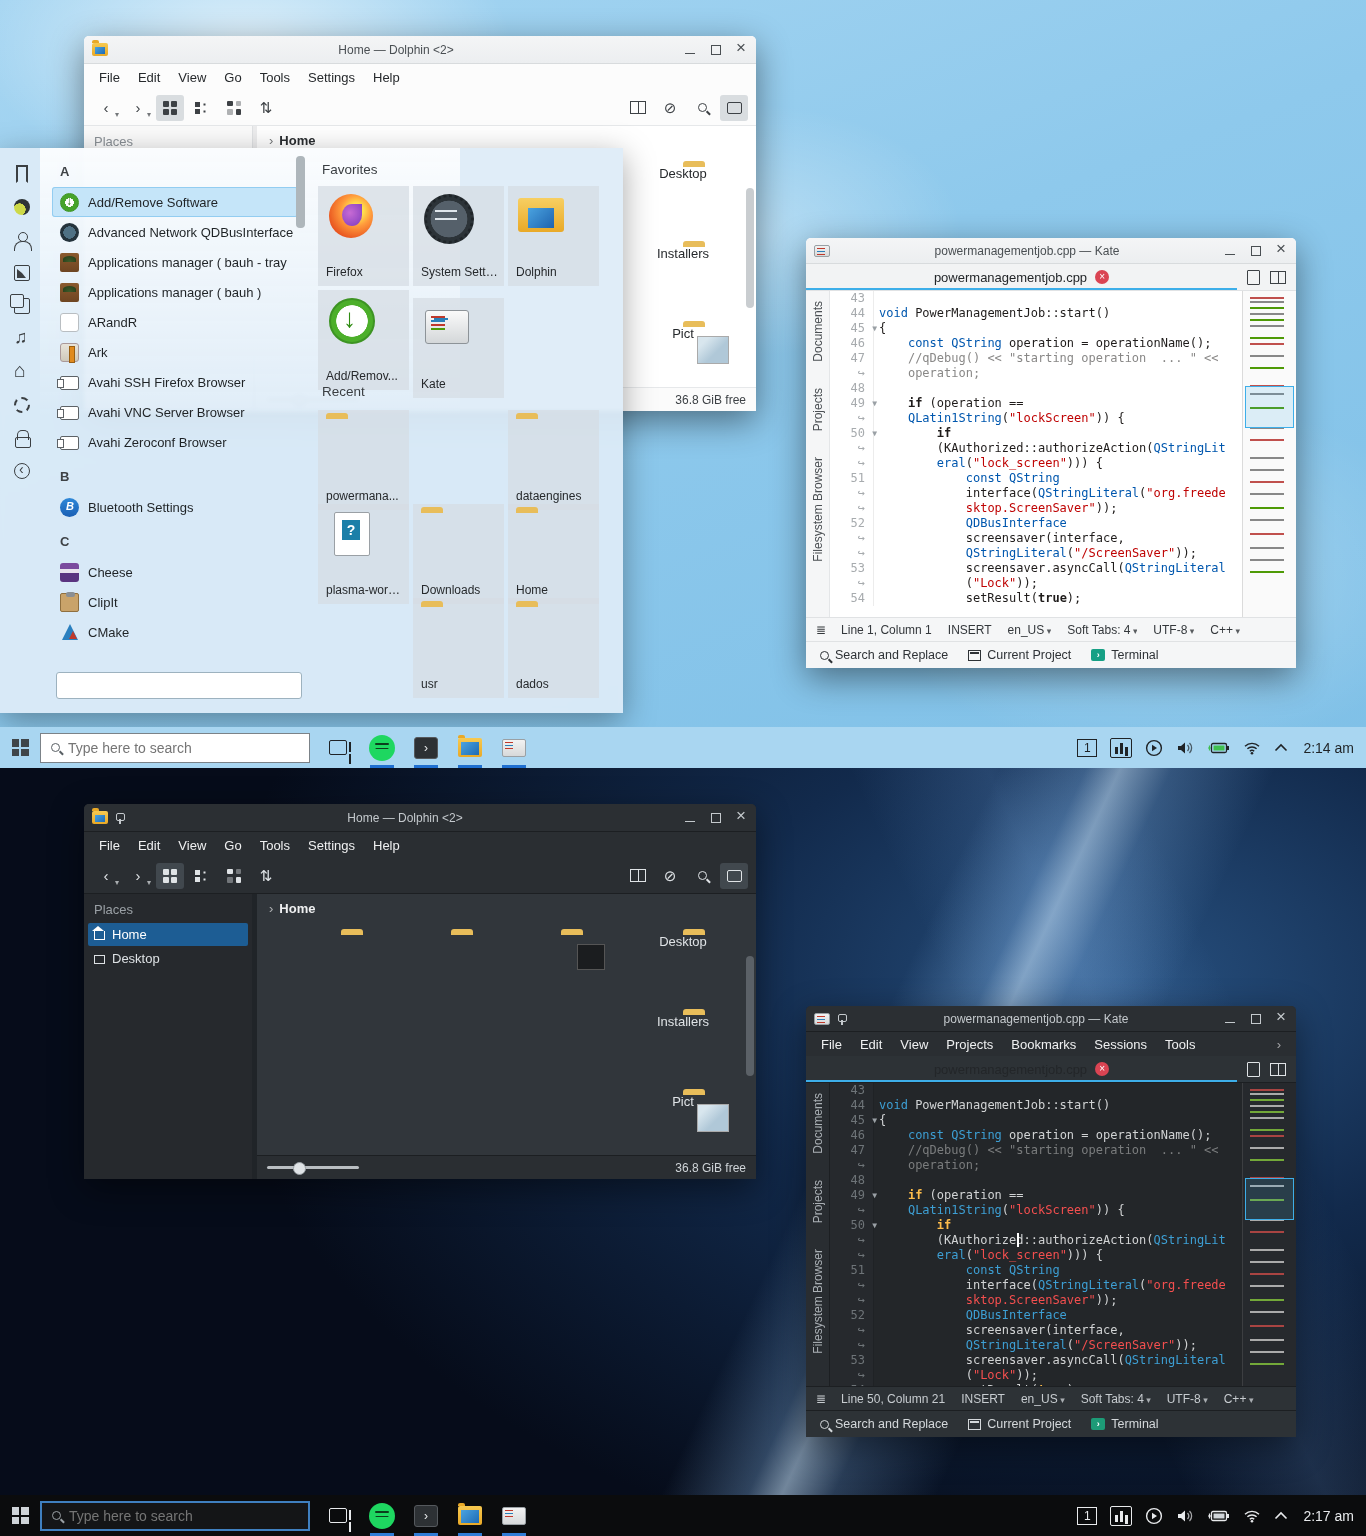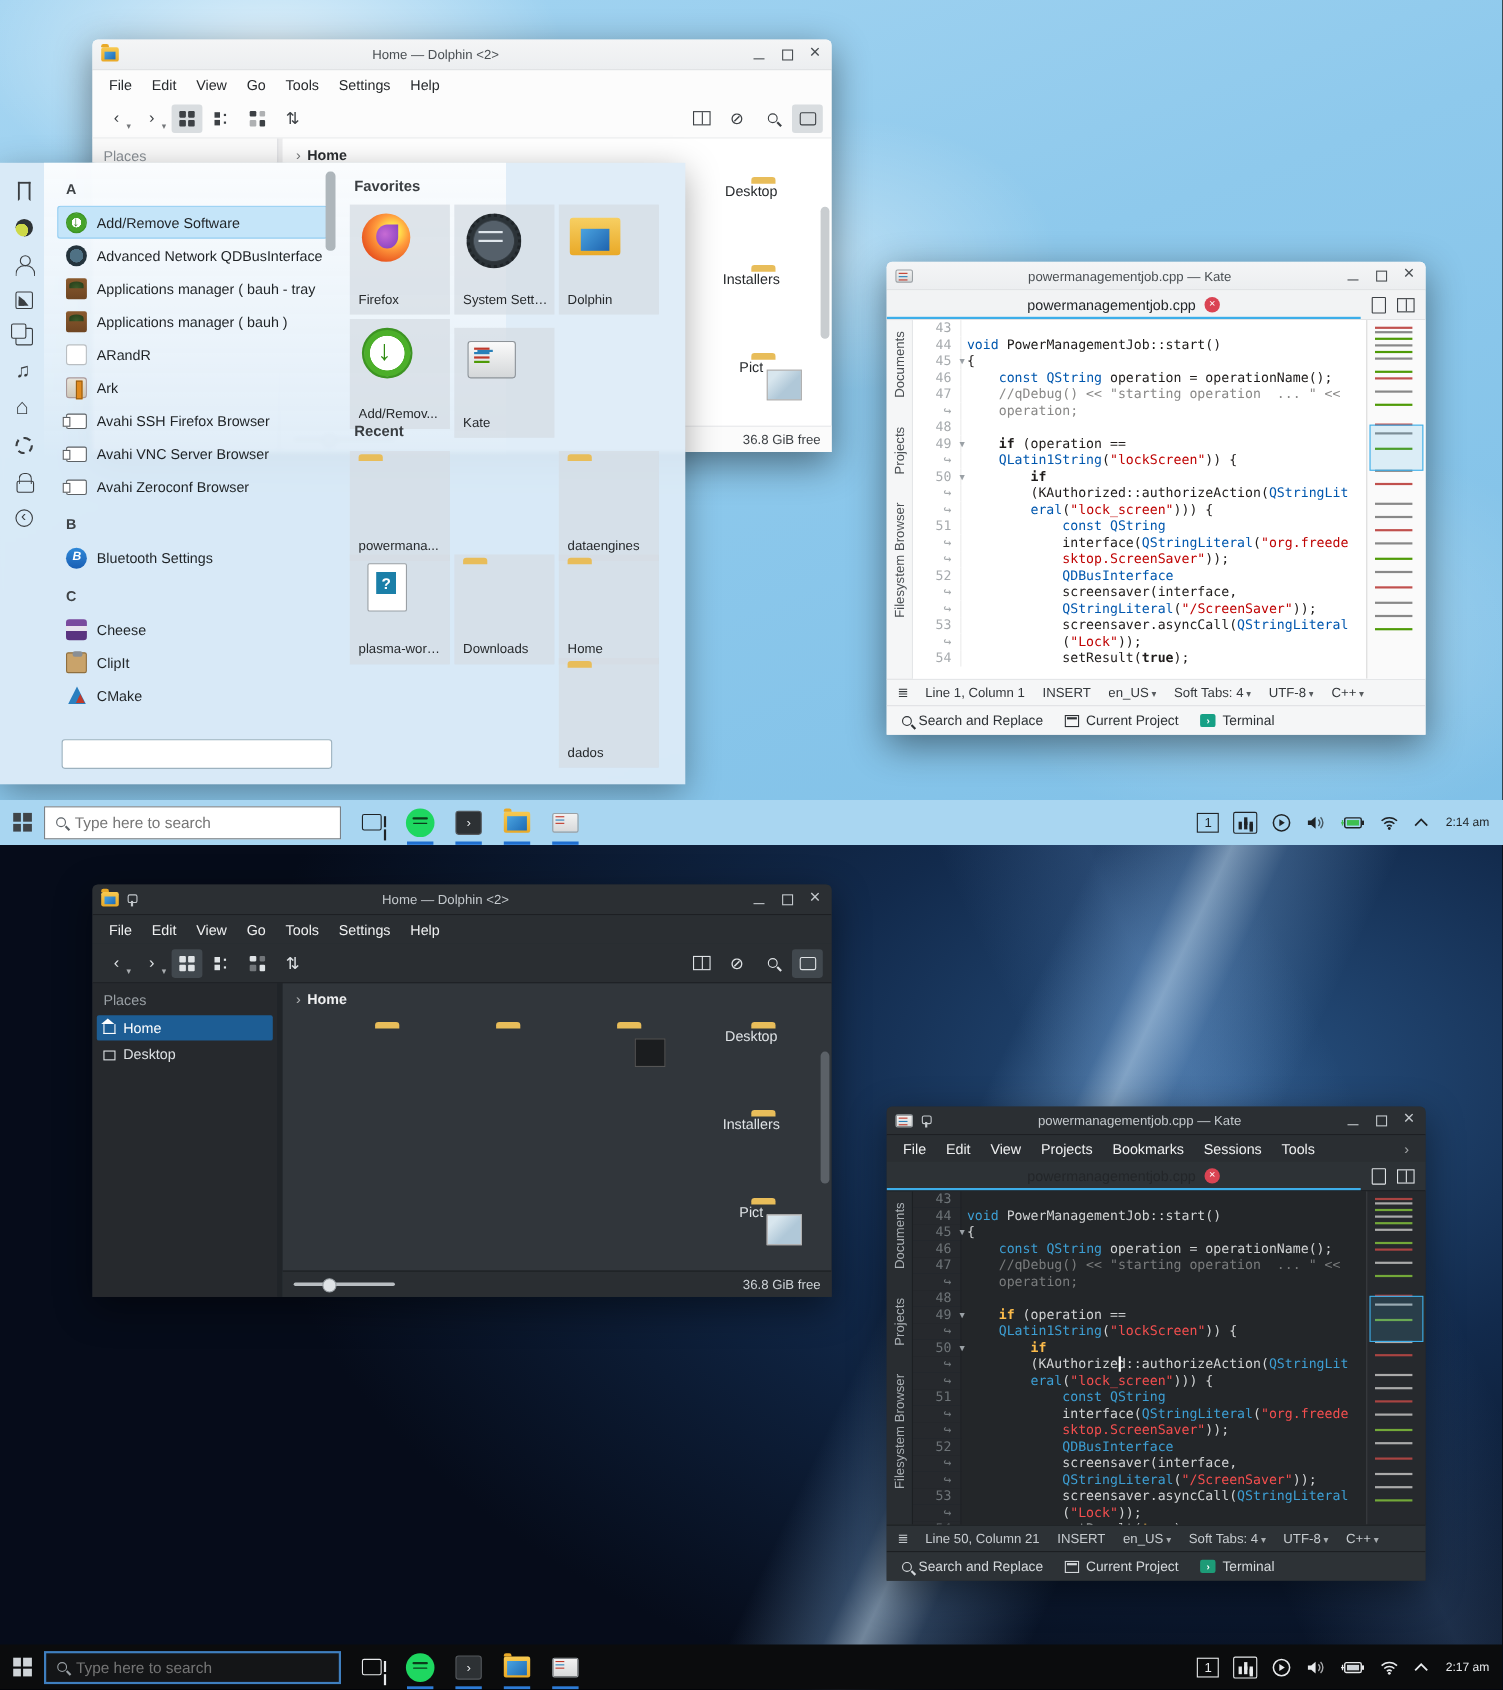--- a/index.html
+++ b/index.html
@@ -178,21 +178,21 @@
 [data-icon="bluetooth"] .ai{border-radius:50%;background:linear-gradient(#2f88d8,#1a5fb4)}
 [data-icon="bluetooth"] .ai::before{content:"B";position:absolute;left:6px;top:2px;font-size:11px;color:#fff;font-style:italic;font-weight:bold}
 [data-icon="cheese"] .ai{background:linear-gradient(#7a4a9e 30%,#e8e3ee 30% 55%,#5a3480 55%);border-radius:3px}
 [data-icon="clipit"] .ai{background:#c9a36a;border-radius:2px;border:1px solid #8f6f3f}
 [data-icon="clipit"] .ai::before{content:"";position:absolute;left:5px;top:-2px;width:9px;height:5px;background:#8a8f94;border-radius:2px}
 [data-icon="cmake"] .ai::before{content:"";position:absolute;left:2px;top:1px;border-left:8px solid transparent;border-right:8px solid transparent;border-bottom:16px solid #2a7fbf}
 [data-icon="cmake"] .ai::after{content:"";position:absolute;left:9px;top:8px;border-left:4px solid transparent;border-right:4px solid transparent;border-bottom:8px solid #c0392b}
 .lsearch{position:absolute;left:56px;bottom:14px;width:246px;height:27px;background:#fff;border:1px solid #9db2bf;border-radius:3px;padding:0 8px;font-size:13px;color:#333}
 .lscroll{position:absolute;left:296px;top:8px;width:9px;height:72px;background:#aeb6bb;border-radius:4px}
 .fav-area{position:absolute;left:318px;top:0;right:6px;bottom:0;color:#2e3236}
-.sect{font-weight:bold;font-size:13.5px;color:#3a3e42}
+.sect{font-weight:normal;font-size:13.5px;color:#3a3e42}
 .tile{position:absolute;width:91px;height:100px;background:rgba(213,221,227,.72);padding:8px;font-size:12px;color:#26292c}
 .tile .tlabel{position:absolute;left:8px;right:6px;bottom:7px;overflow:hidden;text-overflow:ellipsis;white-space:nowrap}
 .tico{width:50px;height:44px;margin:6px auto 0;position:relative}
 .tico .folder{width:46px;height:36px}
 [data-icon="firefox"] .tico::before,[data-icon="firefox2"] .tico::before{content:"";position:absolute;left:3px;top:0;width:44px;height:44px;border-radius:50%;background:radial-gradient(circle at 62% 38%,#ffe14d 0 18%,#ff9a3c 40%,#e8541f 75%,#b5301a 100%)}
 [data-icon="firefox"] .tico::after{content:"";position:absolute;left:16px;top:10px;width:20px;height:22px;border-radius:50% 0 50% 50%;background:radial-gradient(circle at 40% 40%,#c76bd4,#7d3bbd)}
 [data-icon="systemsettings"] .tico::before{content:"";position:absolute;left:3px;top:0;width:44px;height:44px;border-radius:50%;background:radial-gradient(circle,#55606a 0 58%,#2c3338 60%);border:3px dotted #1f2428}
 [data-icon="systemsettings"] .tico::after{content:"";position:absolute;left:14px;top:16px;width:22px;height:2px;background:#dfe6ec;box-shadow:0 8px 0 #dfe6ec,16px 3px 0 -5px #4fc3f7,2px 11px 0 -5px #4fc3f7}
 [data-icon="dolphin-big"] .tico::before{content:"";position:absolute;left:2px;top:4px;width:46px;height:34px;background:linear-gradient(#f7cf62,#e9a927);border-radius:3px}
 [data-icon="dolphin-big"] .tico::after{content:"";position:absolute;left:12px;top:14px;width:26px;height:20px;background:linear-gradient(135deg,#4aa3e0,#1e63ae)}
@@ -221,21 +221,21 @@
 .i-taskview{width:18px;height:15px;border:1.7px solid currentColor;border-radius:2px;position:relative}
 .i-taskview::after{content:"";position:absolute;right:-5px;top:1px;width:1.7px;height:10px;background:currentColor;box-shadow:0 12px 0 currentColor}
 .i-spotify{width:26px;height:26px;border-radius:50%;background:#1ed760;position:relative}
 .i-spotify::after{content:"";position:absolute;left:6px;top:8px;width:14px;height:2.6px;border-radius:2px;background:#0b3d1c;box-shadow:0 4.5px 0 -.5px #0b3d1c,0 9px 0 -1px #0b3d1c}
 .i-konsole{width:24px;height:22px;background:#2d3134;border:1px solid #55595d;border-radius:3px;color:#e8eaec;font-size:12px;line-height:20px;text-align:center}
 .tray{margin-left:auto;display:flex;align-items:center;gap:13px;padding-right:12px;height:100%;font-size:13.5px}
 .tray .pager{width:20px;height:18px;border:1.4px solid currentColor;text-align:center;line-height:16px;font-size:12px}
 .tray .eq{width:22px;height:20px;border:1.4px solid currentColor;border-radius:2px;position:relative}
 .tray .eq::after{content:"";position:absolute;left:4px;bottom:3px;width:2.5px;height:7px;background:currentColor;box-shadow:5px 0 0 currentColor,5px -4px 0 currentColor,10px 0 0 currentColor,10px 2px 0 currentColor}
 .tray svg{display:block}
-.clock{font-size:11px;margin-left:2px}
+.clock{font-size:14px;margin-left:2px}
 </style>
 </head>
 <body>
 
 <div class="screen">
 
 <section class="half light">
 
   <div class="win light-win" style="left:84px;top:36px;width:672px;height:375px;z-index:1">
     <div class="tbar">
@@ -506,20 +506,21 @@
       <div class="tile" style="left:190px;top:38px" data-icon="dolphin-big"><span class="tico"></span><span class="tlabel">Dolphin</span></div>
       <div class="tile" style="left:95px;top:38px" data-icon="systemsettings"><span class="tico"></span><span class="tlabel">System Setti...</span></div>
       <div class="tile" style="left:0;top:142px" data-icon="add-remove-big"><span class="tico"></span><span class="tlabel">Add/Remov...</span></div>
       <div class="tile" style="left:95px;top:150px" data-icon="kate-big"><span class="tico"></span><span class="tlabel">Kate</span></div>
       <div class="sect" style="position:absolute;left:4px;top:236px">Recent</div>
       <div class="tile" style="left:0;top:262px" data-icon="folder-t"><span class="tico"><span class="folder"></span></span><span class="tlabel">powermana...</span></div>
       <div class="tile" style="left:190px;top:262px" data-icon="folder-t"><span class="tico"><span class="folder"></span></span><span class="tlabel">dataengines</span></div>
       <div class="tile" style="left:0;top:356px" data-icon="file-question"><span class="tico"></span><span class="tlabel">plasma-work...</span></div>
       <div class="tile" style="left:95px;top:356px" data-icon="folder-t"><span class="tico"><span class="folder"></span></span><span class="tlabel">Downloads</span></div>
       <div class="tile" style="left:190px;top:356px" data-icon="folder-t"><span class="tico"><span class="folder"></span></span><span class="tlabel">Home</span></div>
+      <div class="tile" style="left:95px;top:450px" data-icon="folder-t"><span class="tico"><span class="folder"></span></span><span class="tlabel">usr</span></div>
       <div class="tile" style="left:190px;top:450px" data-icon="folder-t"><span class="tico"><span class="folder"></span></span><span class="tlabel">dados</span></div>
     </div>
   </div>
 
   <div class="taskbar light">
     <div class="startbtn">
           <span class="winlogo">
             <i></i>
             <i></i>
             <i></i>

